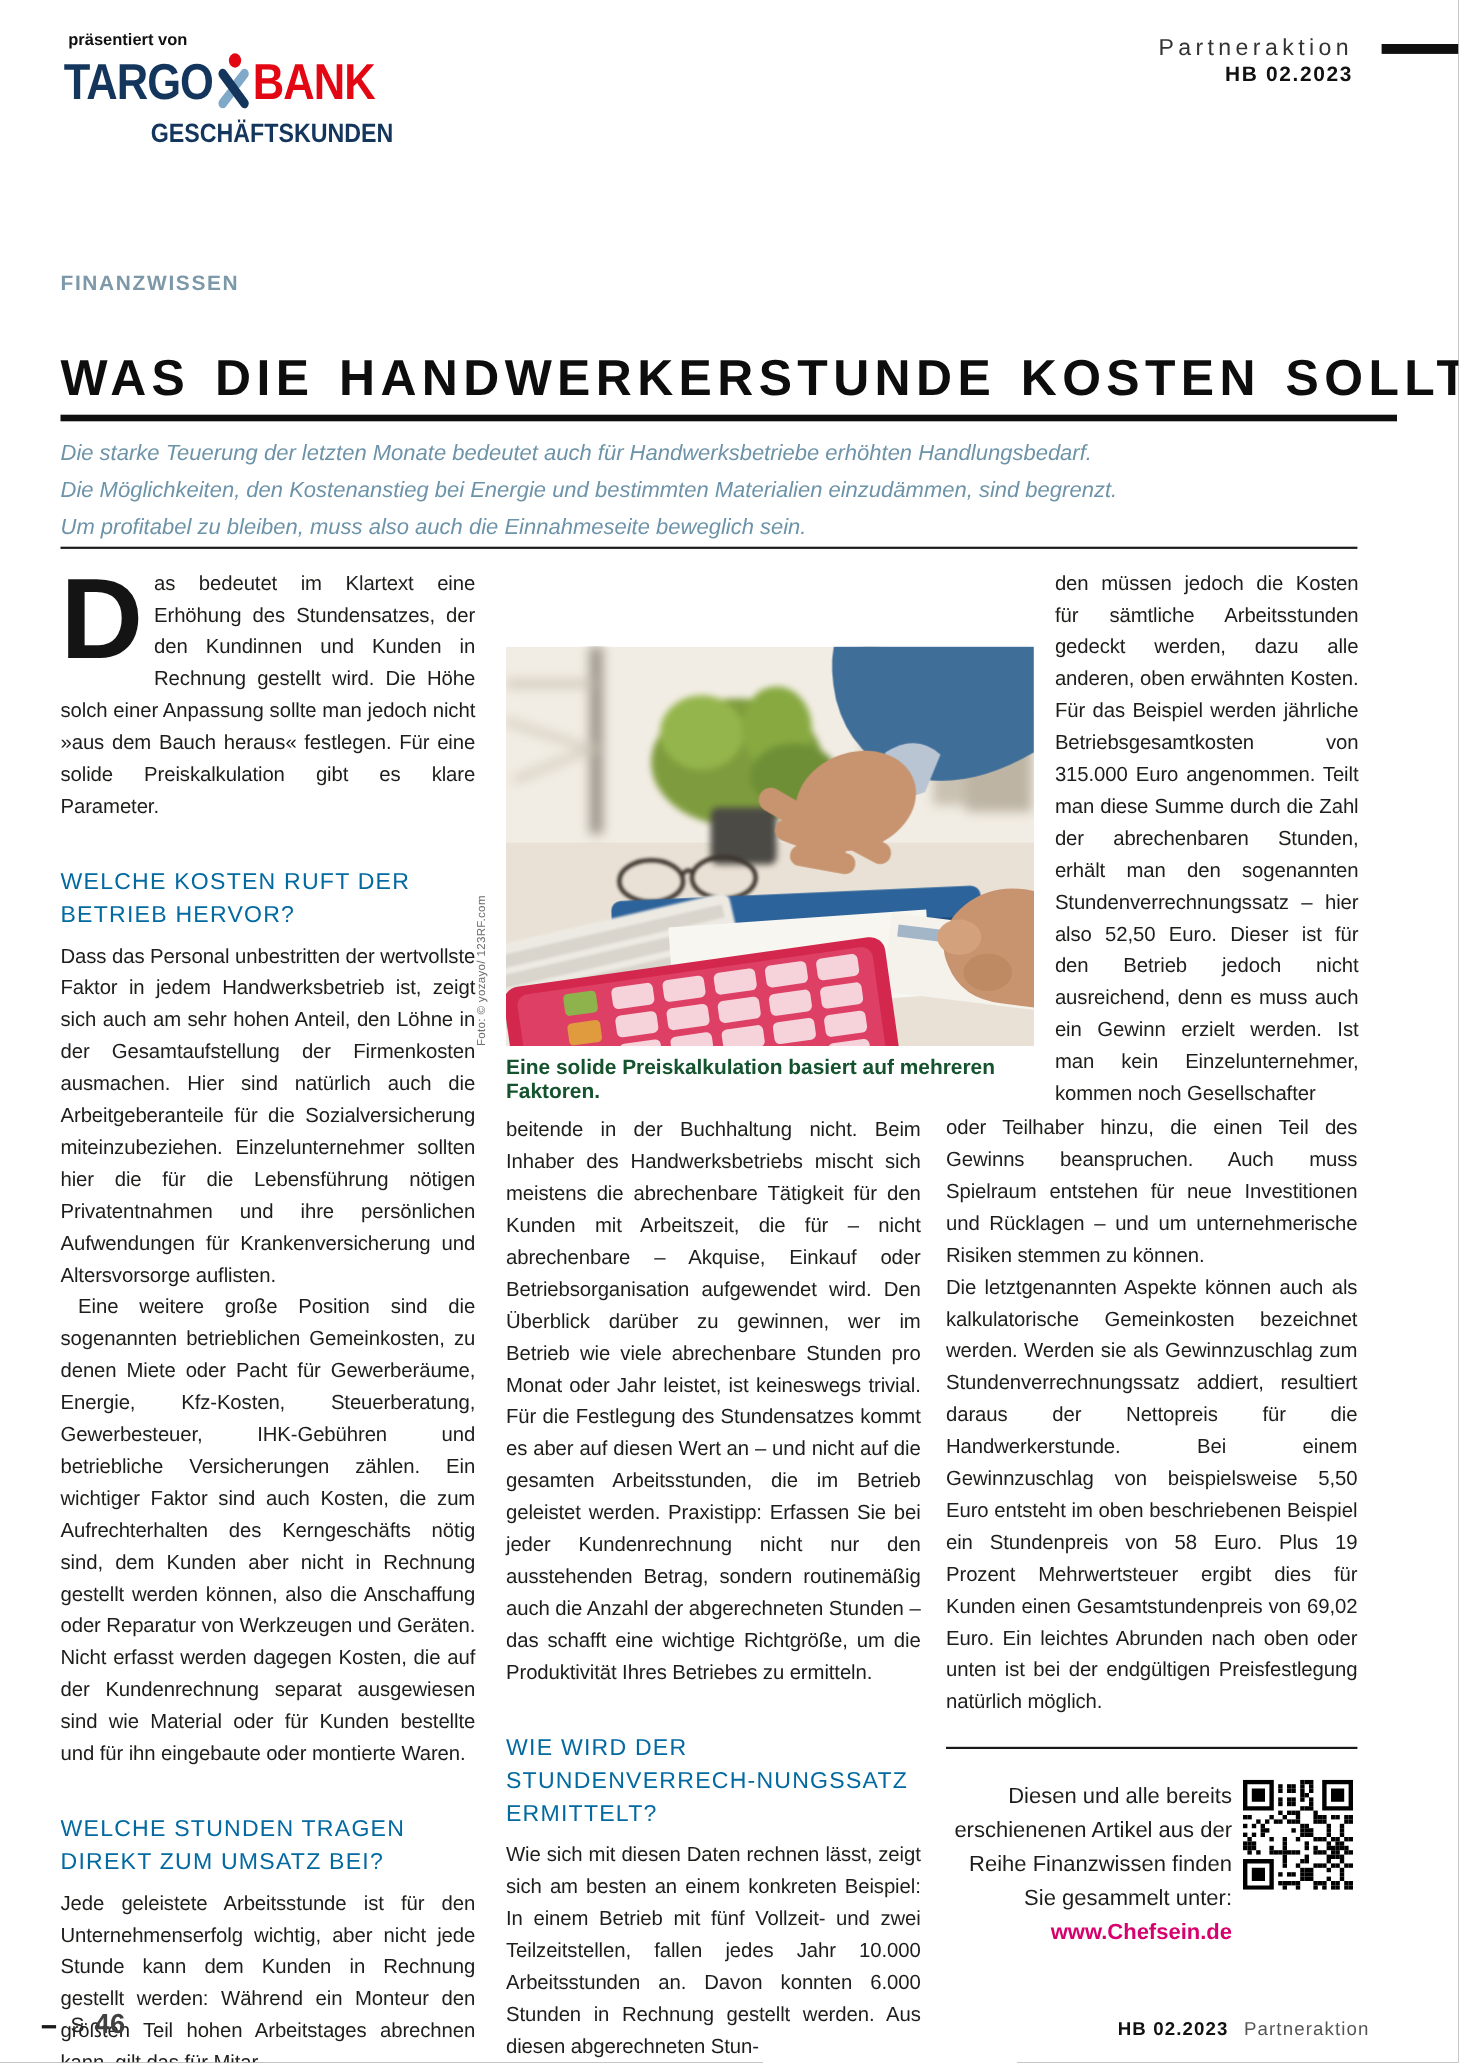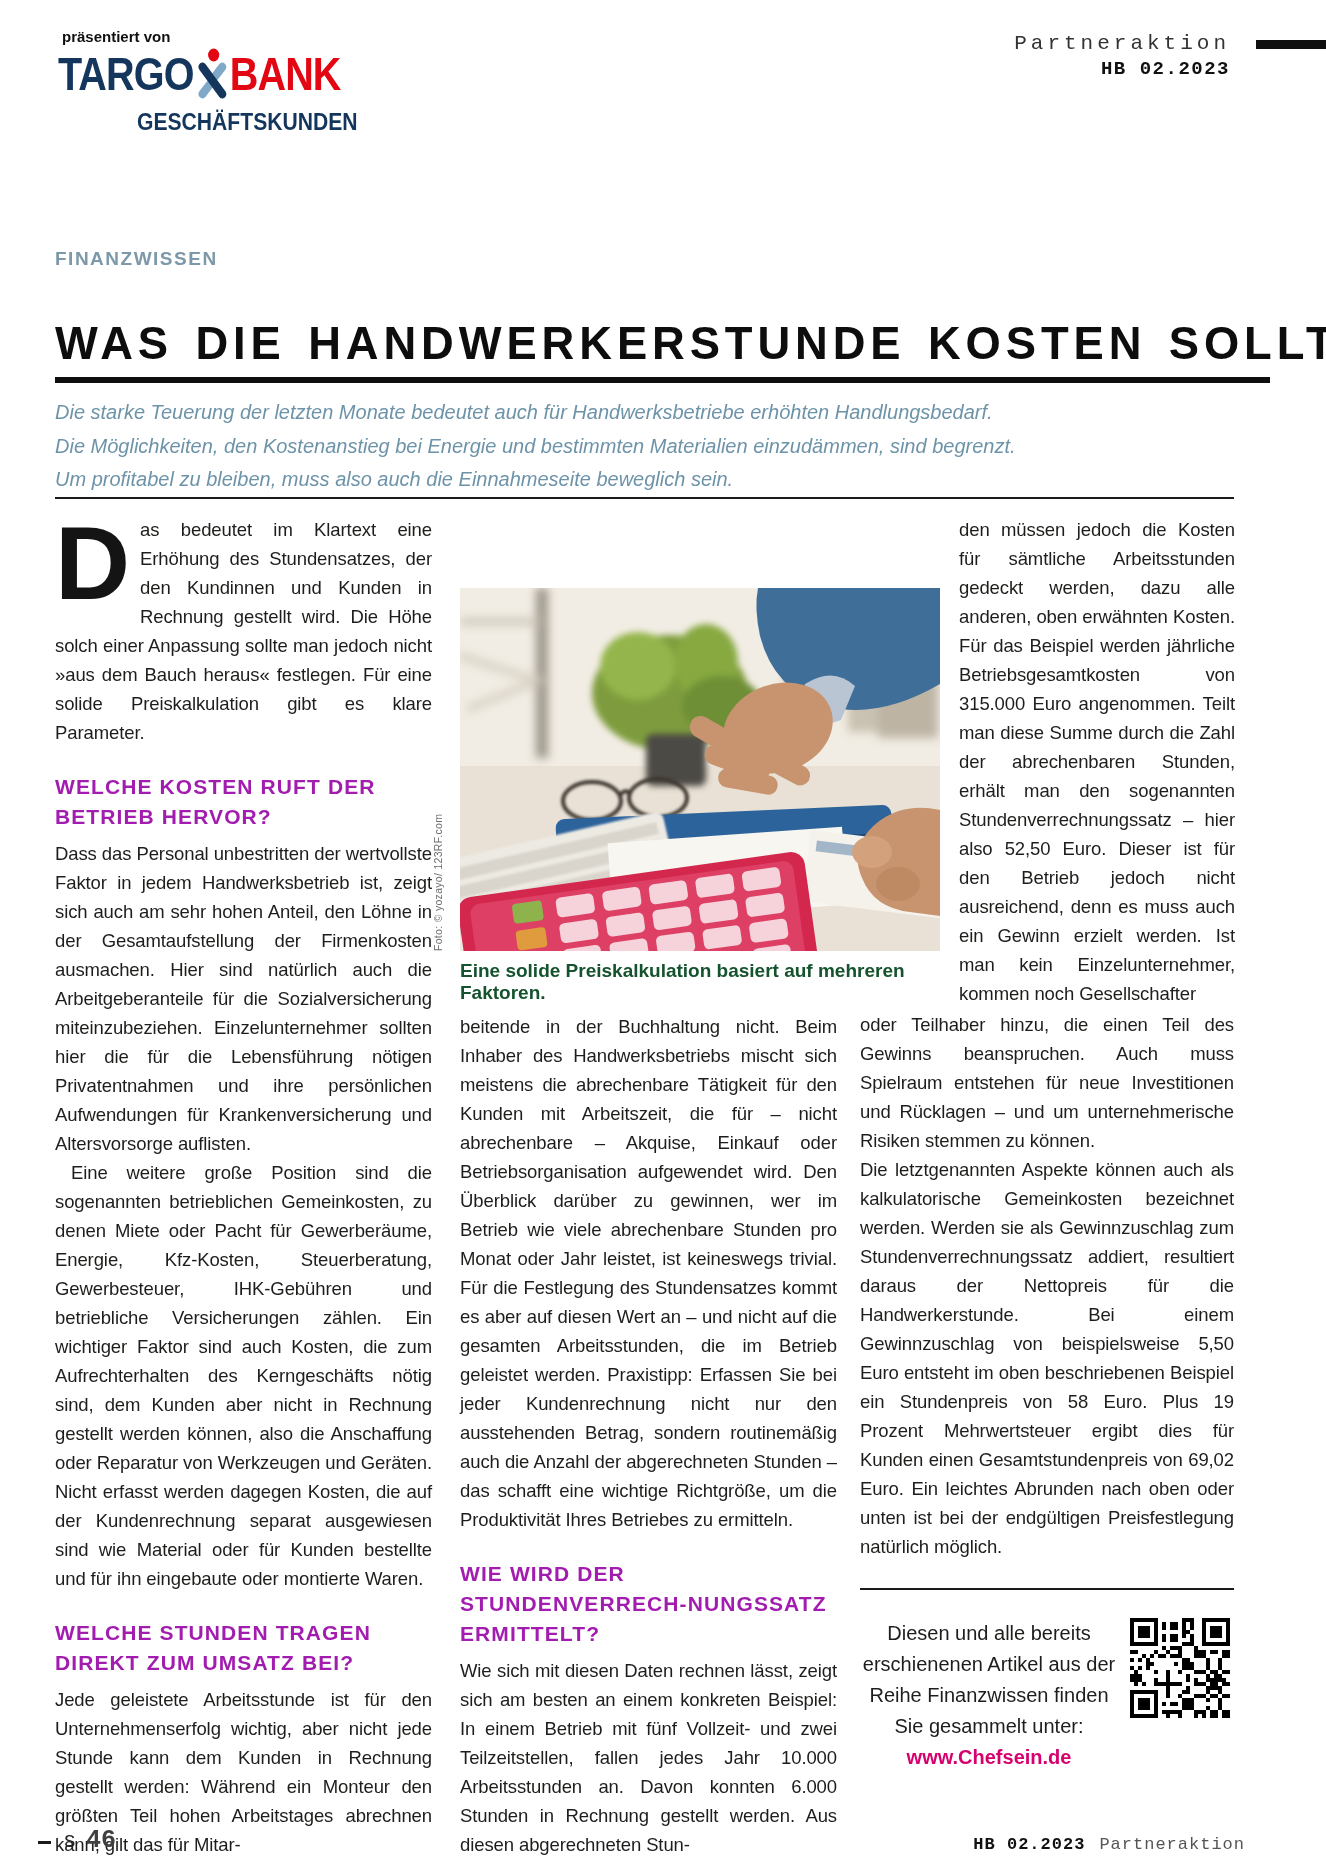--- a/index.html
+++ b/index.html
@@ -1,19 +1,19 @@
 <!DOCTYPE html>
 <html lang="de"><head>
 <meta charset="utf-8">
 <style>
   html,body{margin:0;padding:0;background:#9a9a9a;}
   .page{position:relative;width:1326px;height:1875px;background:#ffffff;margin:0 auto;
         font-family:"Liberation Sans",sans-serif;color:#1d1d1b;overflow:hidden;}
   .abs{position:absolute;}
-  .mono{font-family:Liberation Mono, monospace;}
+  .mono{font-family:Liberation Sans, sans-serif;}
 
   
   .presented{left:62px;top:28px;font-size:15px;font-weight:bold;color:#101010;text-align:right;}
   .logo-row{left:58px;top:48px;display:flex;align-items:flex-start;transform:scaleX(.86);transform-origin:left top;}
   .logo-targo{font-size:46px;font-weight:800;color:#14365c;letter-spacing:-1px;line-height:52px;}
   .logo-bank{font-size:46px;font-weight:800;color:#e30613;letter-spacing:-1px;line-height:52px;}
   .logo-sub{left:137px;top:108px;font-size:24px;font-weight:800;color:#14365c;
             transform:scaleX(.88);transform-origin:left top;}
   .ed-label{right:96px;top:32px;font-size:21px;letter-spacing:4px;color:#333;}
   .ed-code{right:96px;top:58px;font-size:19px;font-weight:bold;letter-spacing:1.5px;color:#111;}
@@ -24,39 +24,39 @@
   .title{left:55px;top:316px;width:1225px;font-size:46px;font-weight:800;letter-spacing:5px;
          word-spacing:5px;color:#0d0d0d;white-space:nowrap;transform:scaleX(.985);transform-origin:left top;}
   .title-rule{left:55px;top:377px;width:1215px;height:6px;background:#0f0f0f;}
   .intro{left:55px;top:396px;width:1040px;}
   .intro div{font-style:italic;font-size:20px;line-height:33.5px;color:#6d93a9;}
   .intro-rule{left:55px;top:497px;width:1179px;height:2px;background:#1a1a1a;}
 
   
   .bodycol{font-size:18.5px;line-height:29px;text-align:justify;letter-spacing:-.1px;hyphens:auto;}
   .bodycol p{margin:0;}
-  .sec-h{font-size:21px;font-weight:700;letter-spacing:1.1px;line-height:30px;margin:25px 0 7px;
-         text-align:left;color:#a21caf;}
+  .sec-h{font-size:21px;font-weight:400;letter-spacing:1.1px;line-height:30px;margin:40px 0 7px;
+         text-align:left;color:#0369a1;}
   .indent{text-indent:16px;}
   .col1{left:55px;top:515px;width:377px;}
   .col2{left:460px;top:1012px;width:377px;}
   .col3a{left:959px;top:515px;width:276px;}
   .col3b{left:860px;top:1010px;width:374px;}
   .dropcap{float:left;font-size:104px;line-height:84px;font-weight:bold;color:#141414;
            margin:6px 10px 0 0;}
 
   
   .photo{left:460px;top:588px;width:480px;height:363px;overflow:hidden;}
   .credit{left:432px;top:951px;width:192px;font-size:10.5px;color:#6d6d6d;letter-spacing:.3px;
           transform:rotate(-90deg);transform-origin:0 0;}
   .caption{left:460px;top:960px;width:480px;font-size:19px;font-weight:bold;color:#14532d;}
 
   
   .promo-rule{left:860px;top:1588px;width:374px;height:2px;background:#1a1a1a;}
-  .promo-text{left:858px;top:1618px;width:262px;font-size:20px;line-height:31px;text-align:center;}
+  .promo-text{left:858px;top:1618px;width:262px;font-size:20px;line-height:31px;text-align:right;}
   .promo-link{font-weight:bold;color:#d6006e;text-decoration:none;cursor:pointer;}
   .qr{left:1130px;top:1618px;width:100px;height:100px;}
 
   
   .foot-dash{left:38px;top:1841px;width:13px;height:3px;background:#1a1a1a;}
   .foot-s{left:64px;top:1831px;font-size:19px;letter-spacing:2px;color:#222;}
   .foot-num{left:86px;top:1826px;font-size:25px;font-weight:bold;color:#404040;}
   .foot-right{right:81px;top:1835px;font-size:17px;display:flex;gap:14px;}
   .foot-ed{font-weight:bold;color:#111;letter-spacing:1px;}
   .foot-label{color:#555;letter-spacing:1px;}

